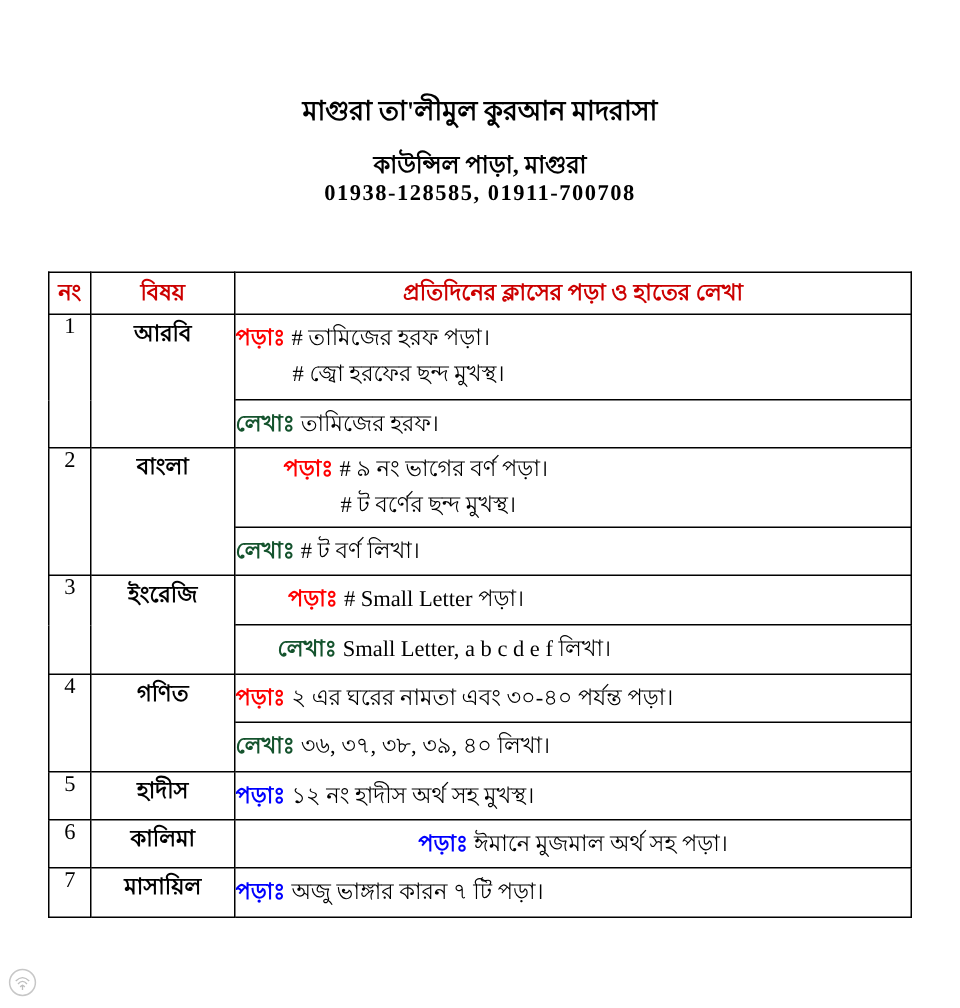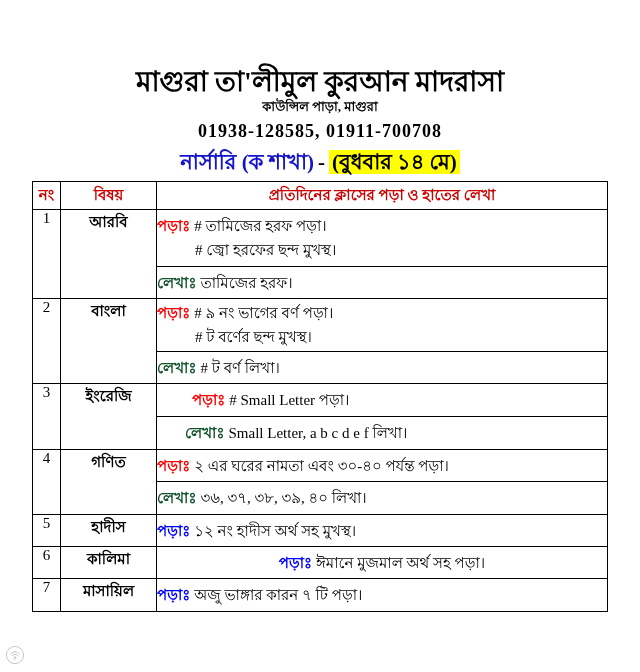--- a/index.html
+++ b/index.html
@@ -5,23 +5,23 @@
   html,body{margin:0;padding:0;background:#ffffff;}
   .page{
     position:relative;
     width:640px;height:672px;
     background:#ffffff;
     font-family:"Liberation Serif", serif;
     color:#000;
     overflow:hidden;
   }
   .hdr-line{position:absolute;left:0;right:0;text-align:center;white-space:nowrap;}
-  .school-name{top:60px;font-size:28px;font-weight:bold;}
-  .address{top:97px;font-size:13px;font-weight:bold;}
-  .phones{top:121px;font-size:18px;font-weight:bold;letter-spacing:1px;}
+  .school-name{top:60px;font-size:18px;font-weight:bold;}
+  .address{top:97px;font-size:16px;font-weight:bold;}
+  .phones{top:121px;font-size:15px;font-weight:bold;letter-spacing:1px;}
   .class-line{top:146px;font-size:21px;font-weight:bold;}
   .class-name{color:#1414cc;}
   .sep{color:#000;padding:0 4px;}
   .date-badge{background:#ffff00;color:#000;padding:0 3px;}
 
   table.lesson{
     position:absolute;left:32px;top:181px;
     width:576px;
     border-collapse:collapse;
     table-layout:fixed;
@@ -58,23 +58,20 @@
   }
 </style>
 </head>
 <body>
 
 <div class="page">
 
   <div class="hdr-line school-name">মাগুরা তা'লীমুল কুরআন মাদরাসা</div>
   <div class="hdr-line address">কাউন্সিল পাড়া, মাগুরা</div>
   <div class="hdr-line phones">01938-128585, 01911-700708</div>
-  <div class="hdr-line class-line">
-    <span class="class-name">নার্সারি (ক শাখা)</span><span class="sep">-</span><span class="date-badge">(বুধবার ১৪ মে)</span>
-  </div>
 
   <table class="lesson">
     <colgroup>
       <col class="c-num">
         <col class="c-subject">
         <col class="c-content">
     </colgroup>
     <thead>
       <tr>
         <th>নং</th>
@@ -90,21 +87,21 @@
             <div><span class="label" style="color: rgb(255, 0, 0);">পড়াঃ</span># তামিজের হরফ পড়া।</div>
             <div class="cont-line"># জ্বো হরফের ছন্দ মুখস্থ।</div>
           </td>
         </tr>
         <tr>
           <td class="content" style="height: 31px;"><span class="label lekha-label">লেখাঃ</span>তামিজের হরফ।</td>
         </tr>
         <tr>
           <td class="num" rowspan="2">2</td>
           <td class="subject" rowspan="2">বাংলা</td>
-          <td class="content" style="height: 52px;">
+          <td class="content" style="height: 52px; padding-left: 32px;">
             <div><span class="label" style="color: rgb(255, 0, 0);">পড়াঃ</span># ৯ নং ভাগের বর্ণ পড়া।</div>
             <div class="cont-line"># ট বর্ণের ছন্দ মুখস্থ।</div>
           </td>
         </tr>
         <tr>
           <td class="content" style="height: 31px;"><span class="label lekha-label">লেখাঃ</span># ট বর্ণ লিখা।</td>
         </tr>
         <tr>
           <td class="num" rowspan="2">3</td>
           <td class="subject" rowspan="2">ইংরেজি</td>

